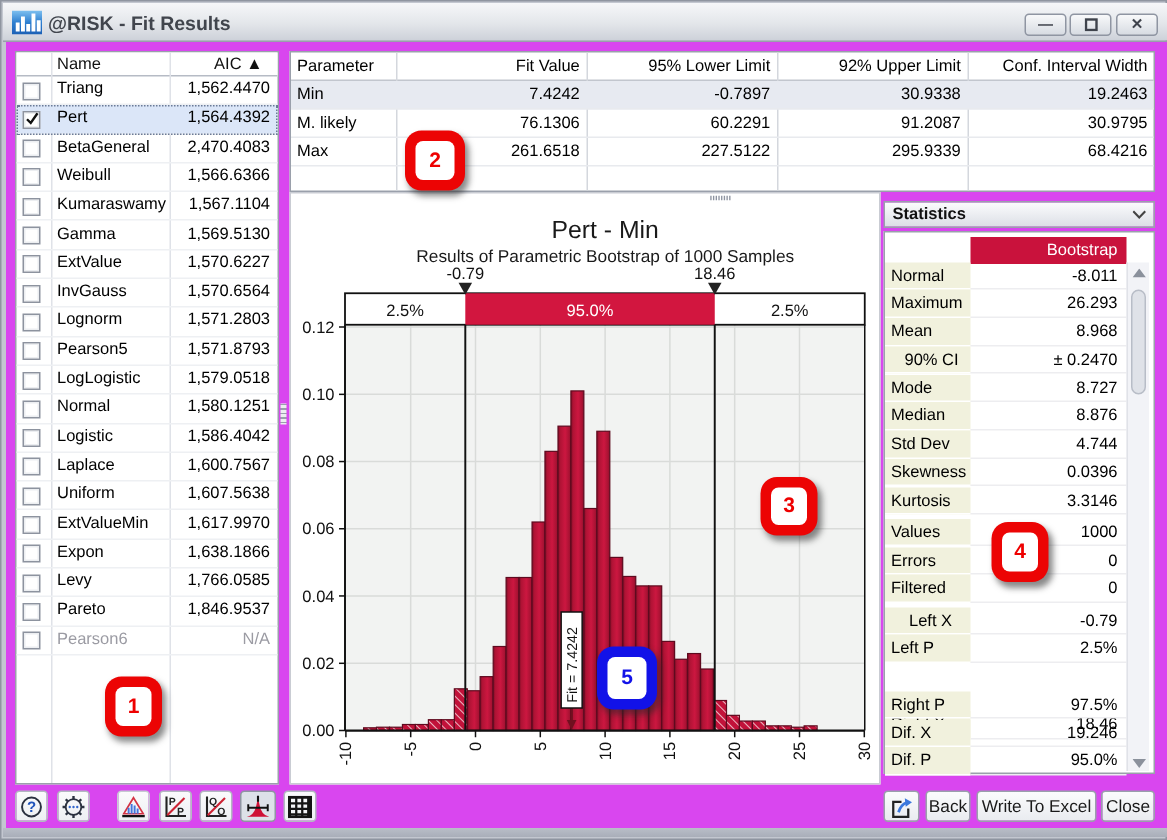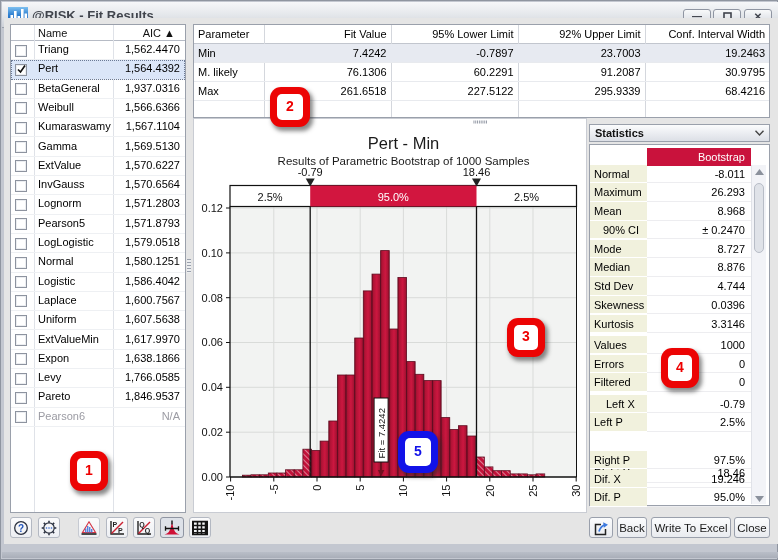--- a/index.html
+++ b/index.html
@@ -1,19 +1,19 @@
 <!DOCTYPE html>
 <html><head><meta charset="utf-8"><style>
 *{margin:0;padding:0;box-sizing:border-box}
 html,body{width:778px;height:560px;overflow:hidden;font-family:"Liberation Sans",sans-serif}
 #win{position:absolute;left:0;top:0;width:778px;height:560px;background:#c3c7d0;border:1px solid #8f95a0}
 #tbar{position:absolute;left:1px;top:1px;width:776px;height:26px;background:linear-gradient(#f6f7f9,#e3e6ea 55%,#cdd1d9);border-bottom:1px solid #9aa0ac}
 #ttl{position:absolute;left:30px;top:6px;font-size:13px;font-weight:bold;color:#41454d}
 .wbtn{position:absolute;top:7px;width:28px;height:15px;border:1px solid #8f95a2;border-radius:3px;background:linear-gradient(#f8f9fa,#d7dbe2);color:#3f434c;text-align:center;font-size:10px;line-height:13px;font-weight:bold}
-#client{position:absolute;left:3px;top:17px;width:774px;height:526px;background:#e5e5e5}
+#client{position:absolute;left:3px;top:27px;width:774px;height:526px;background:#d946ef}
 #lpane{position:absolute;left:6px;top:6px;width:176px;height:489px;background:#fff;border:1px solid #9aa0ab;font-size:11px}
 #lhead{position:absolute;left:0;top:0;width:174px;height:16px;background:#fff;border-bottom:1px solid #b6bbc5}
 #lhead span{position:absolute;top:2px;color:#111}
 .lrow{position:absolute;left:0px;width:174px;height:19.3px;border-bottom:1px solid #eef0f3}
 .lrow .cb{position:absolute;left:4px;top:3.5px;width:12px;height:12px;border:1px solid #8d939f;background:#fff;box-shadow:inset 0 0 0 1px #eceef1;text-align:center;line-height:8px}
 .lrow .nm{position:absolute;left:27px;top:2px}
 .lrow .aic{position:absolute;right:5px;top:2px}
 #vline1{position:absolute;left:23px;top:0;width:1px;height:487px;background:#dfe2e8;z-index:0}
 #vline2{position:absolute;left:102px;top:0;width:1px;height:487px;background:#dfe2e8;z-index:0}
 #ppane{position:absolute;left:189px;top:6px;width:577px;height:94px;background:#fff;border:1px solid #9aa0ab;font-size:11px}
@@ -83,21 +83,21 @@
 <div class="lrow" style="top:35.3px;background:#dbe6f8;outline:1px dotted #6b7a95;outline-offset:-1px">
           <span class="cb"><svg width="9" height="9" viewBox="0 0 9 9">
               <path d="M1 4.5 L3.5 7 L8 0.5" stroke="#111" stroke-width="1.6" fill="none"></path>
             </svg></span>
           <span class="nm">Pert</span>
           <span class="aic">1,564.4392</span>
         </div>
 <div class="lrow" style="top:54.6px">
           <span class="cb"></span>
           <span class="nm">BetaGeneral</span>
-          <span class="aic">1,937.0316</span>
+          <span class="aic">2,470.4083</span>
         </div>
 <div class="lrow" style="top:73.9px">
           <span class="cb"></span>
           <span class="nm">Weibull</span>
           <span class="aic">1,566.6366</span>
         </div>
 <div class="lrow" style="top:93.2px">
           <span class="cb"></span>
           <span class="nm">Kumaraswamy</span>
           <span class="aic">1,567.1104</span>
@@ -187,21 +187,21 @@
           <span style="right:4px">Conf. Interval Width</span>
         </div>
 <div class="pcol" style="left:70px"></div>
         <div class="pcol" style="left:196.5px"></div>
         <div class="pcol" style="left:323.5px"></div>
         <div class="pcol" style="left:450.5px"></div>
 <div class="prow" style="top:19px;background:#e7eaf1;">
           <span class="pc0">Min</span>
           <span style="right:382.5px">7.4242</span>
           <span style="right:255.5px">-0.7897</span>
-          <span style="right:128.5px">23.7003</span>
+          <span style="right:128.5px">30.9338</span>
           <span style="right:4px">19.2463</span>
         </div>
 <div class="prow" style="top:38px;">
           <span class="pc0">M. likely</span>
           <span style="right:382.5px">76.1306</span>
           <span style="right:255.5px">60.2291</span>
           <span style="right:128.5px">91.2087</span>
           <span style="right:4px">30.9795</span>
         </div>
 <div class="prow" style="top:57px;">

